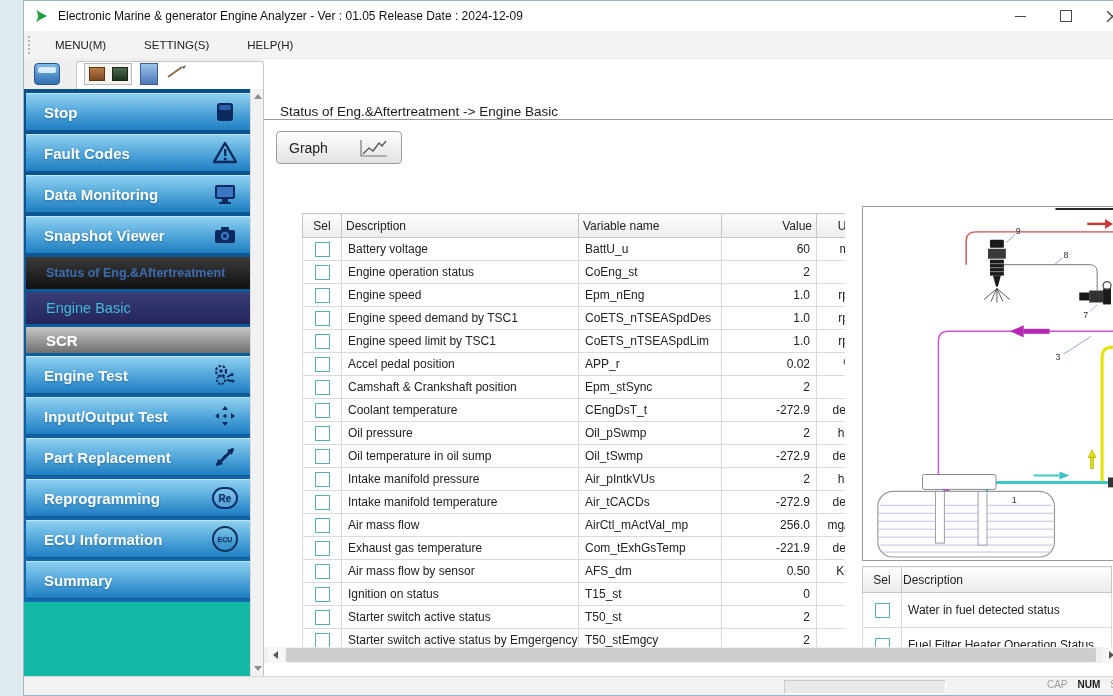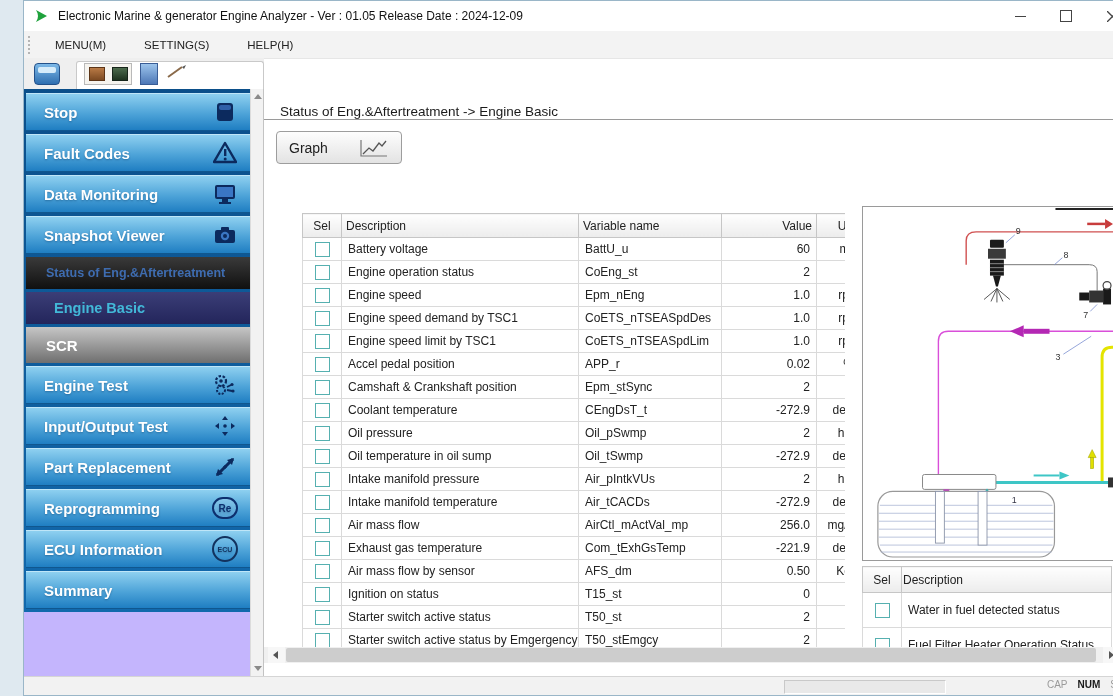--- a/index.html
+++ b/index.html
@@ -22,27 +22,27 @@
   .toolbar-tab{position:absolute;left:52px;top:3px;width:186px;height:28px;background:#fff;border:1px solid #c9c9c9;border-bottom:none;border-radius:3px 3px 0 0;}
   .tb-icon{position:absolute;top:5px;}
   .tb-device{left:10px;width:24px;height:20px;background:linear-gradient(#7db9e8,#2f6fb0);border-radius:4px;border:1px solid #23518a;}
   .tb-device::after{content:"";position:absolute;left:3px;top:3px;right:3px;height:6px;background:#d6ecfa;border-radius:2px;}
   .tb-group{left:60px;width:46px;height:20px;background:#f6f4ef;border:1px solid #b9b9b9;display:flex;align-items:center;justify-content:space-around;}
   .tb-mini1{width:14px;height:12px;background:linear-gradient(#b97a45,#7c4a22);border:1px solid #5d3517;}
   .tb-mini2{width:14px;height:12px;background:linear-gradient(#4c6b4c,#1e321e);border:1px solid #17251a;}
   .tb-doc{left:116px;width:16px;height:20px;background:linear-gradient(#9cc4ec,#4d77b6);border:1px solid #3a5d96;}
   .tb-pen{left:142px;width:24px;height:18px;}
   
-  .sidebar{position:absolute;left:0;top:88px;width:240px;height:590px;background:#c4b5fd;border-right:1px solid #c3c3c3;box-sizing:border-box;}
+  .sidebar{position:absolute;left:0;top:88px;width:240px;height:590px;background:#14b8a6;border-right:1px solid #c3c3c3;box-sizing:border-box;}
   .side-nav{position:absolute;left:0;top:0;width:228px;background:linear-gradient(#0b4f8a,#1269ad);padding:4px 0 0 0;}
   .side-item{position:relative;margin:0 0 3px 2px;width:224px;box-sizing:border-box;color:#fff;display:flex;align-items:center;cursor:default;}
   .side-primary{height:38px;background:linear-gradient(#8ed0f0,#4da3d8 55%,#1f7ec2);border-top:1px solid #bfe6f8;border-bottom:1px solid #10578f;font-size:15px;font-weight:700;text-shadow:0 1px 2px rgba(0,40,80,.35);padding-left:18px;}
   .side-section{height:32px;background:linear-gradient(#3a3a3a,#101010);color:#3e6cb0;font-size:12.5px;font-weight:700;padding-left:20px;}
-  .side-selected{height:32px;background:linear-gradient(#3b3e77,#23255b);color:#42b8d8;font-size:14.5px;font-weight:700;padding-left:28px;}
-  .side-gray{height:36px;background:linear-gradient(#c6c6c6,#6f6f6f);color:#fff;font-size:15px;font-weight:700;padding-left:20px;}
+  .side-selected{height:32px;background:linear-gradient(#3b3e77,#23255b);color:#42b8d8;font-size:14.5px;font-weight:400;padding-left:20px;}
+  .side-gray{height:26px;background:linear-gradient(#c6c6c6,#6f6f6f);color:#fff;font-size:15px;font-weight:700;padding-left:20px;}
   .side-ico{position:absolute;right:12px;top:50%;transform:translateY(-50%);width:26px;height:26px;display:flex;align-items:center;justify-content:center;}
   .side-ico svg{width:24px;height:24px;}
   .badge-re{width:22px;height:18px;border:2px solid #0d2f6e;border-radius:11px;color:#0d2f6e;font-size:10px;font-weight:700;display:flex;align-items:center;justify-content:center;background:rgba(255,255,255,.15);}
   .badge-ecu{width:22px;height:22px;border:2px solid #12325e;border-radius:50%;color:#12325e;font-size:7px;font-weight:700;display:flex;align-items:center;justify-content:center;}
   .side-scroll{position:absolute;right:0;top:0;width:12px;height:100%;background:#f2f2f2;border-left:1px solid #dcdcdc;}
   .arr{width:0;height:0;position:absolute;left:3px;}
   .arr-up{top:5px;border-left:4px solid transparent;border-right:4px solid transparent;border-bottom:5px solid #8a8a8a;}
   .arr-down{bottom:8px;border-left:4px solid transparent;border-right:4px solid transparent;border-top:5px solid #8a8a8a;}
   
   .main{position:absolute;left:240px;top:88px;width:873px;height:590px;background:#fff;}

